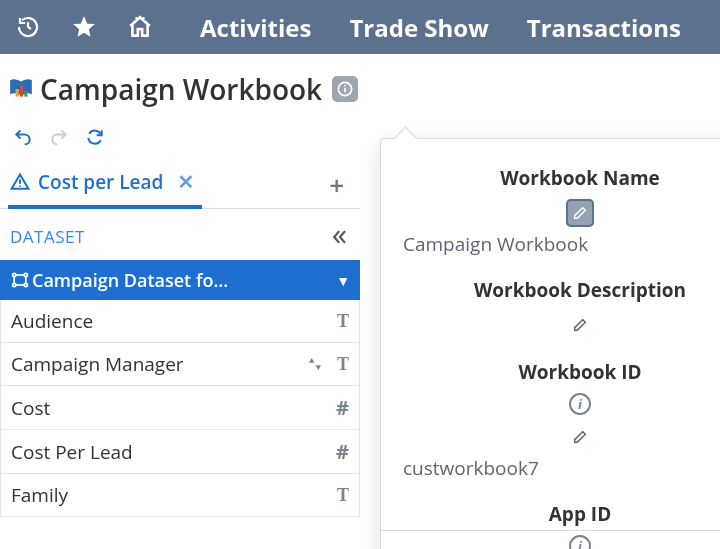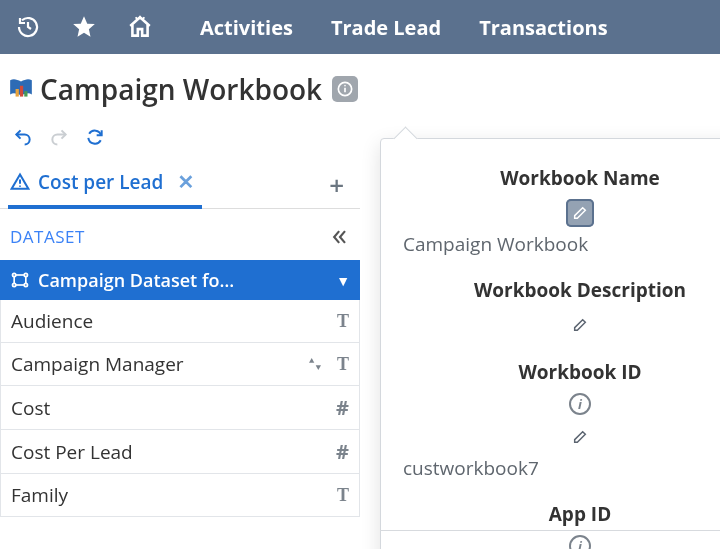--- a/index.html
+++ b/index.html
@@ -16,21 +16,21 @@
   .topbar {
     background: #5b718e;
     height: 54px;
     display: flex;
     align-items: center;
     padding: 0 14px;
     gap: 20px;
   }
   .topbar .nav-icons { display: flex; gap: 28px; align-items: center; margin-right: 18px; }
   .topbar .nav-icon { color: #fff; width: 28px; height: 28px; display:flex; align-items:center; justify-content:center; cursor:pointer; }
-  .topbar .nav-link { color:#fff; font-weight:700; font-size:20px; cursor:pointer; }
+  .topbar .nav-link { color:#fff; font-weight:700; font-size:24px; cursor:pointer; }
   .nav-links { display:flex; gap:38px; margin-left:8px; }
 
   
   .title-row {
     display:flex; align-items:center; gap:6px;
     padding: 16px 8px 4px 8px;
   }
   .title-row .wb-icon { width:26px; height:26px; display:flex; align-items:center; justify-content:center; }
   .title-row h1 { font-size:28px; font-weight:600; color:#333; }
   .info-chip {
@@ -66,21 +66,21 @@
     display:flex; align-items:center; justify-content:space-between;
     padding:16px 10px 12px 10px; color:#3b82f6;
     font-size:17px; letter-spacing:0.5px;
   }
   .collapse-btn { color:#555; cursor:pointer; font-size:20px; }
   .dataset-sel {
     background:#1f6fd1; color:#fff; display:flex; align-items:center;
     justify-content:space-between; padding:8px 10px; font-size:18px; font-weight:600;
     cursor:pointer;
   }
-  .dataset-sel .left { display:flex; align-items:center; gap:8px;text-align:center; }
+  .dataset-sel .left { display:flex; align-items:center; gap:2px;text-align:center; }
   .caret { font-size:14px; }
 
   .field-list { border:1px solid #e2e5e9; border-top:none; }
   .field-row {
     display:flex; align-items:center; justify-content:space-between;
     padding:8px 10px; border-bottom:1px solid #e2e5e9;
     font-size:19px; color:#333; background:#fff;
     cursor:default;
     gap:48px;
   }
@@ -148,21 +148,21 @@
     <div class="nav-icon">
       <svg width="26" height="26" viewBox="0 0 24 24" fill="none" stroke="white" stroke-width="2.4">
           <path d="M3 11 12 3l9 8"></path>
           <path d="M5 10v10h5v-6h4v6h5V10"></path>
           <path d="M8 3c1 2 3 2 4 0 1 2 3 2 4 0" stroke-width="1.6"></path>
         </svg>
     </div>
   </div>
   <div class="nav-links">
     <span class="nav-link">Activities</span>
-    <span class="nav-link">Trade Lead</span>
+    <span class="nav-link">Trade Show</span>
     <span class="nav-link">Transactions</span>
   </div>
 </div>
 
 <div class="title-row">
   <div class="wb-icon">
     <svg width="26" height="26" viewBox="0 0 24 24">
       <path d="M2 4 C5 2 8 3 12 5 C16 3 19 2 22 4 V17 C19 15 16 16 12 18 C8 16 5 15 2 17 Z" fill="#2d6bb5"></path>
       <rect x="7" y="12" width="3" height="7" fill="#e8a33d"></rect>
       <rect x="11" y="9" width="3" height="10" fill="#d14b3a"></rect>

